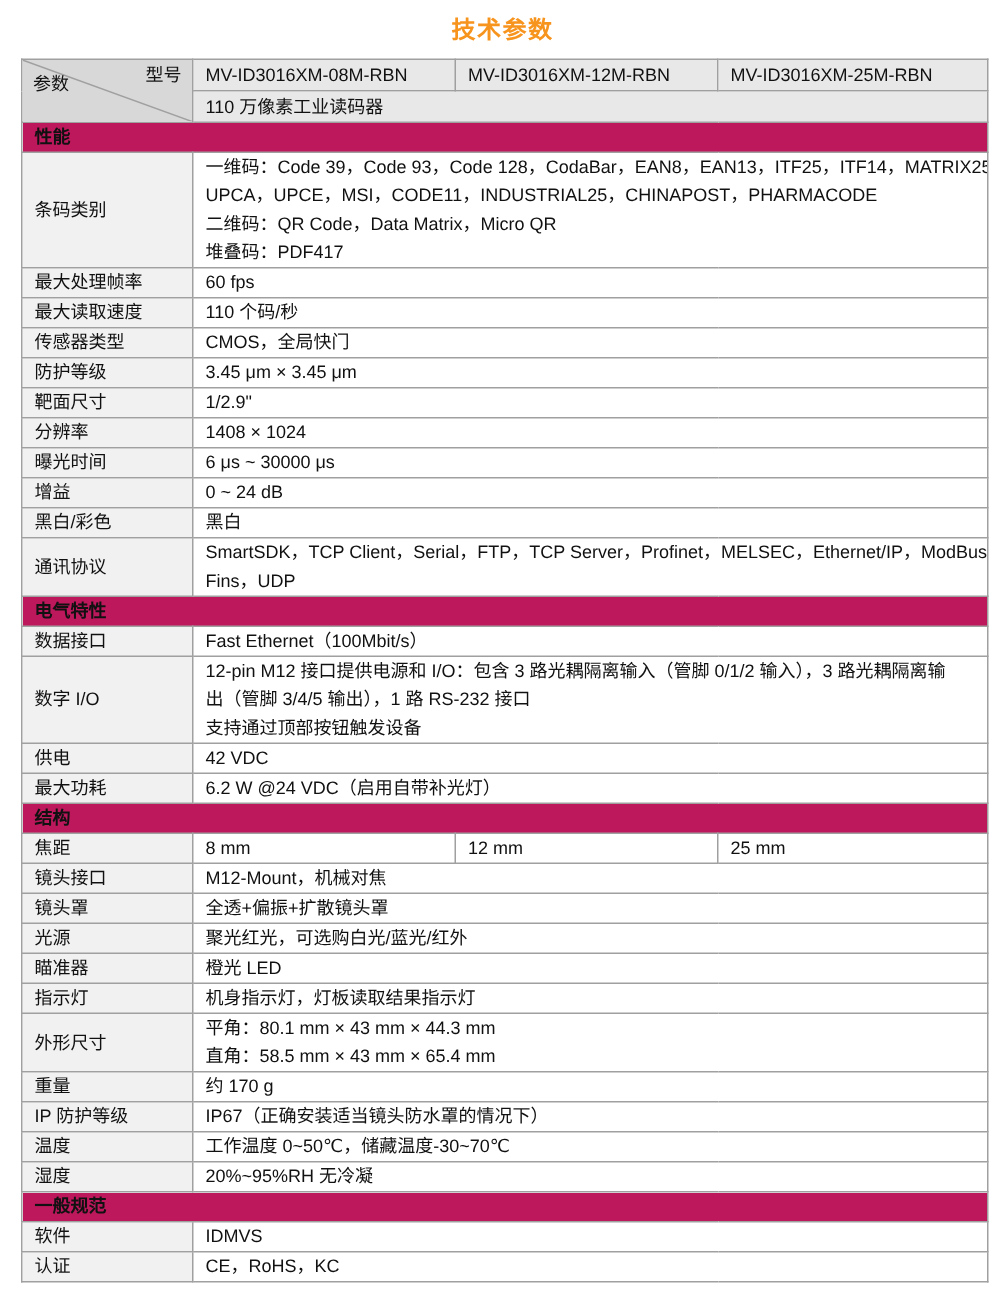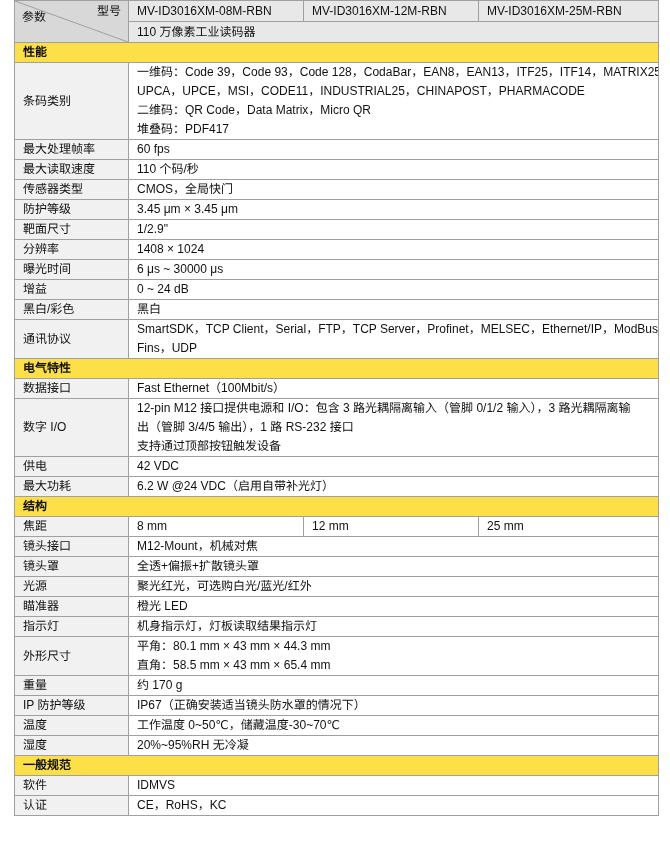--- a/index.html
+++ b/index.html
@@ -45,27 +45,28 @@
     background:var(--corner_bg);
     padding:0;
     height:41px;
   }
   td.corner svg{position:absolute;left:0;top:0;width:100%;height:100%;display:block;}
   .corner-top{position:absolute;top:1px;right:7px;line-height:19px;}
   .corner-bottom{position:absolute;bottom:15px;left:7px;line-height:19px;}
   td.model{background:var(--model_bg);margin-top:10px;}
   td.label{background:var(--label_bg);padding:0 6px;}
   td.value{background:#ffffff;}
-  td.section{background:#fde047;font-weight:bold;padding:0 6px;}
+  td.section{background:#be185d;font-weight:bold;padding:0 6px;}
   td .line{line-height:19px;}
 </style>
 </head>
 <body>
 
 <div class="page">
+  <h1 class="title">技术参数</h1>
 
   <table class="spec">
     <colgroup>
       <col style="width:114px">
       <col style="width:175px">
       <col style="width:175px">
       <col style="width:180px">
     </colgroup>
     <tbody>
       <tr>

